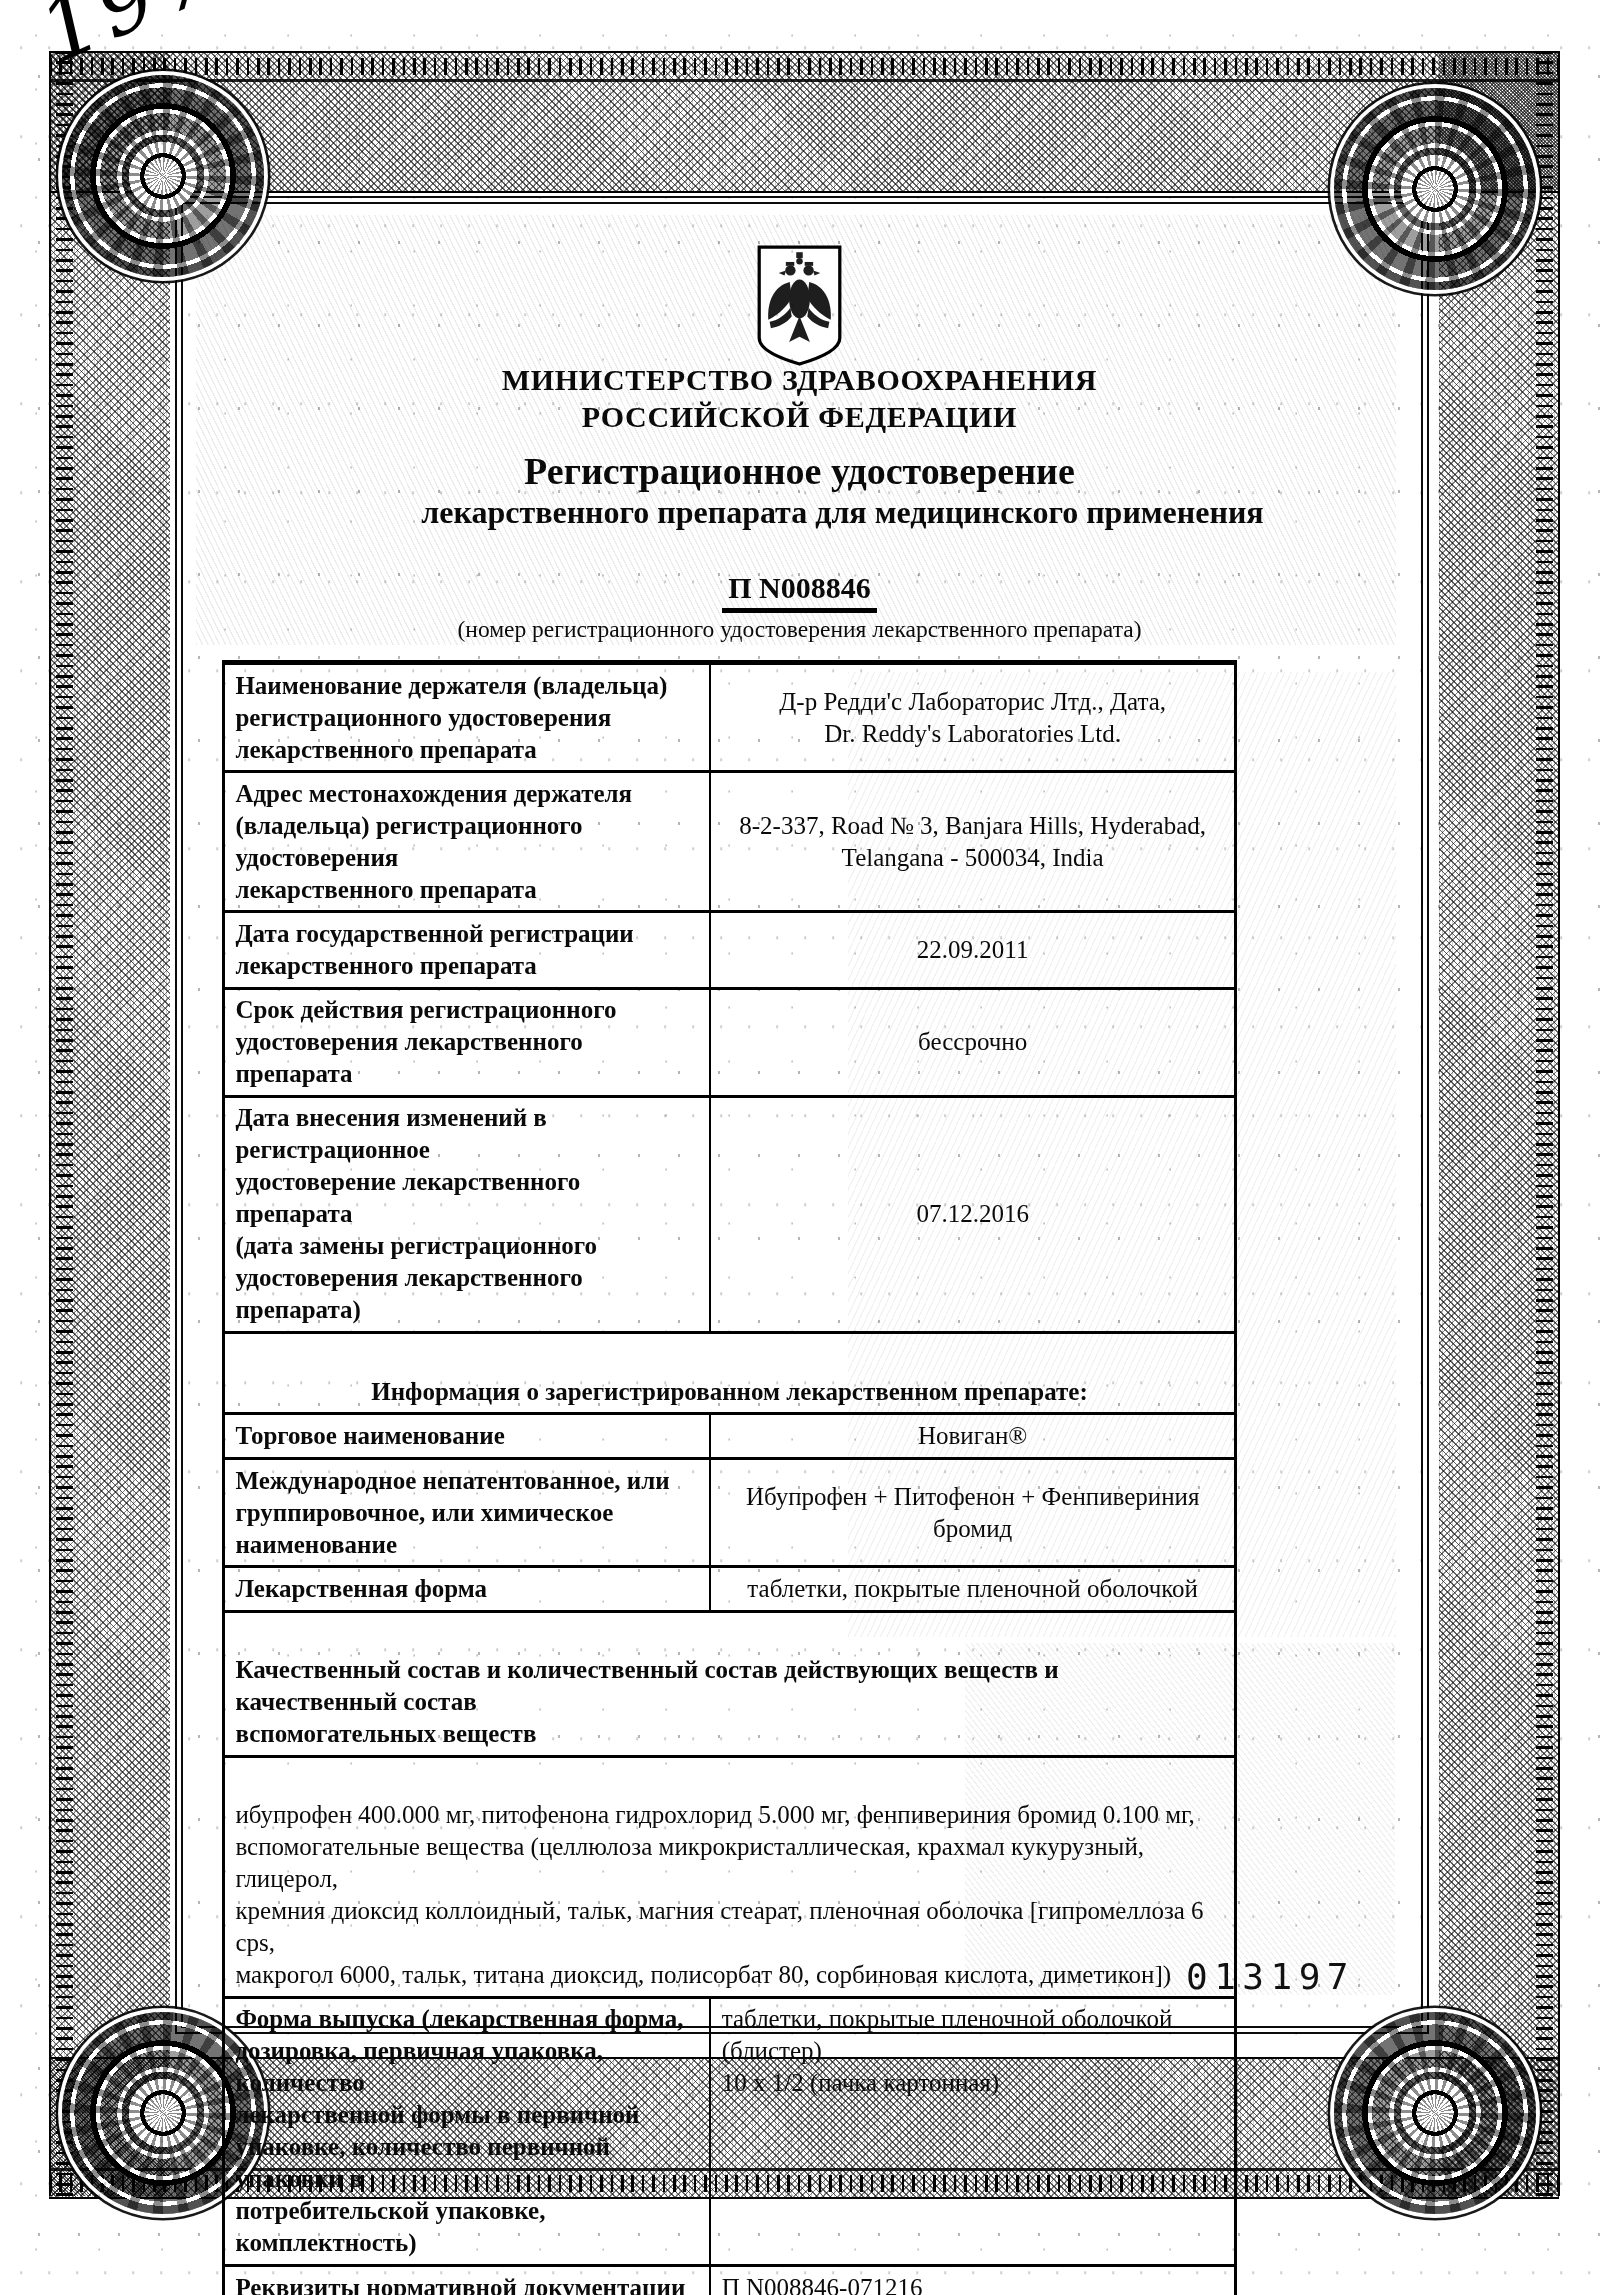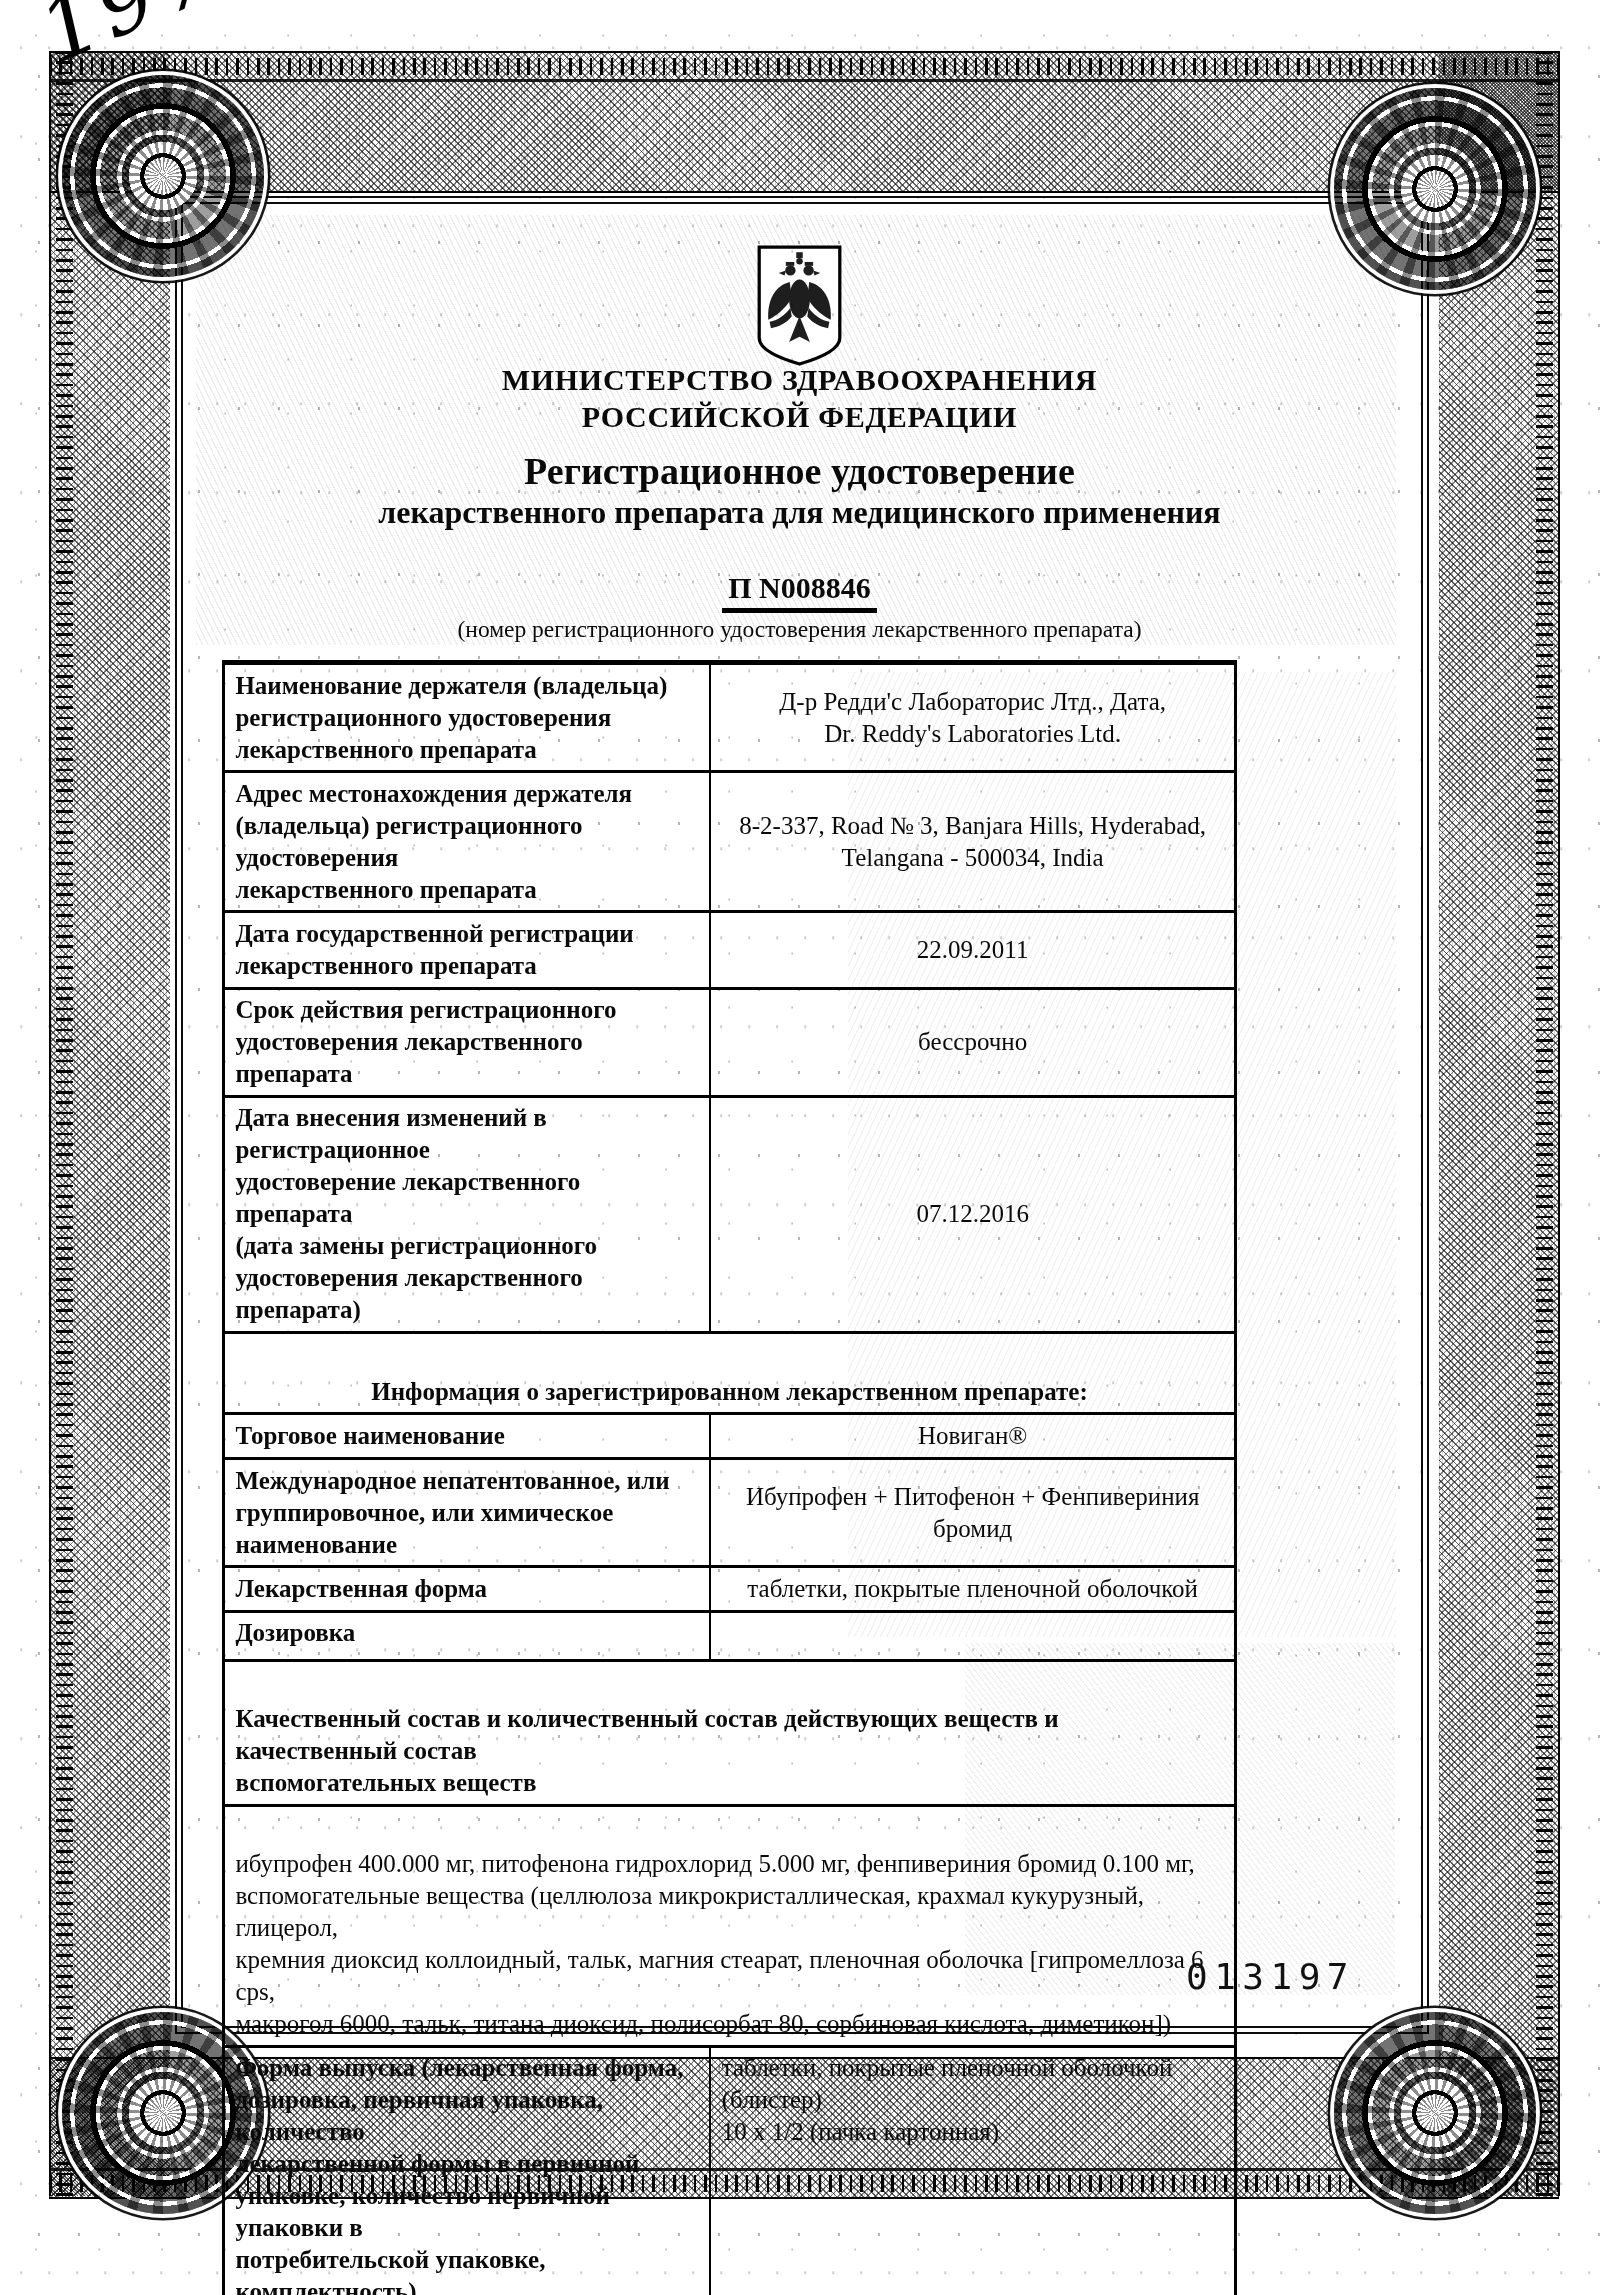--- a/index.html
+++ b/index.html
@@ -68,21 +68,21 @@
   
   .handwriting{position:absolute; left:25px; top:-9px; z-index:8;
     font-family:"DejaVu Serif", serif; font-style:italic; font-size:86px; font-weight:400;
     transform:rotate(-24deg); transform-origin:left top; letter-spacing:5.2px; color:#000;}
   
   .crest{position:absolute; left:754px; top:243px; width:91px; height:125px; z-index:4;}
   .hline{position:absolute; left:176px; width:1247px; text-align:center; z-index:4; white-space:pre-line;}
   .ministry1{top:363px; font-size:30px; font-weight:bold; letter-spacing:0.7px;}
   .ministry2{top:400px; font-size:30px; font-weight:bold; letter-spacing:0.7px;}
   .title1{top:449px; font-size:38px; font-weight:bold;}
-  .title2{top:494px; font-size:32px; font-weight:bold;}
+  .title2{top:494px; font-size:32px; font-weight:bold;padding-left:43px;}
   .regnum-wrap{top:571px;}
   .regnum{display:inline-block; font-size:30px; font-weight:bold;
     border-bottom:5.9px solid #000; padding:0 6.5px 2.6px 6.5px;}
   .caption{top:616px; font-size:23.5px;}
   
   .tbl{position:absolute; left:222px; top:660px; width:1015px; z-index:4;
     border:3.9px solid #000; border-top-width:5.9px; box-sizing:border-box;
     font-size:25px; line-height:1.28;}
   .trow{display:flex; border-top:3.9px solid #000; box-sizing:border-box;}
   .trow:first-child{border-top:none;}
@@ -187,24 +187,20 @@
     <div class="trow" style="min-height:104px">
       <div class="tlabel">Международное непатентованное, или
 группировочное, или химическое
 наименование</div>
       <div class="tvalue">Ибупрофен + Питофенон + Фенпивериния бромид</div>
     </div>
     <div class="trow" style="min-height:43px">
       <div class="tlabel">Лекарственная форма</div>
       <div class="tvalue">таблетки, покрытые пленочной оболочкой</div>
     </div>
-    <div class="trow" style="min-height:49px">
-      <div class="tlabel">Дозировка</div>
-      <div class="tvalue"></div>
-    </div>
     <div class="trow" style="min-height:70px">
       <div class="tfull h">Качественный состав и количественный состав действующих веществ и качественный состав
 вспомогательных веществ</div>
     </div>
     <div class="trow" style="min-height:132px">
       <div class="tfull">ибупрофен 400.000 мг, питофенона гидрохлорид 5.000 мг, фенпивериния бромид 0.100 мг,
 вспомогательные вещества (целлюлоза микрокристаллическая, крахмал кукурузный, глицерол,
 кремния диоксид коллоидный, тальк, магния стеарат, пленочная оболочка [гипромеллоза 6 cps,
 макрогол 6000, тальк, титана диоксид, полисорбат 80, сорбиновая кислота, диметикон])</div>
     </div>

